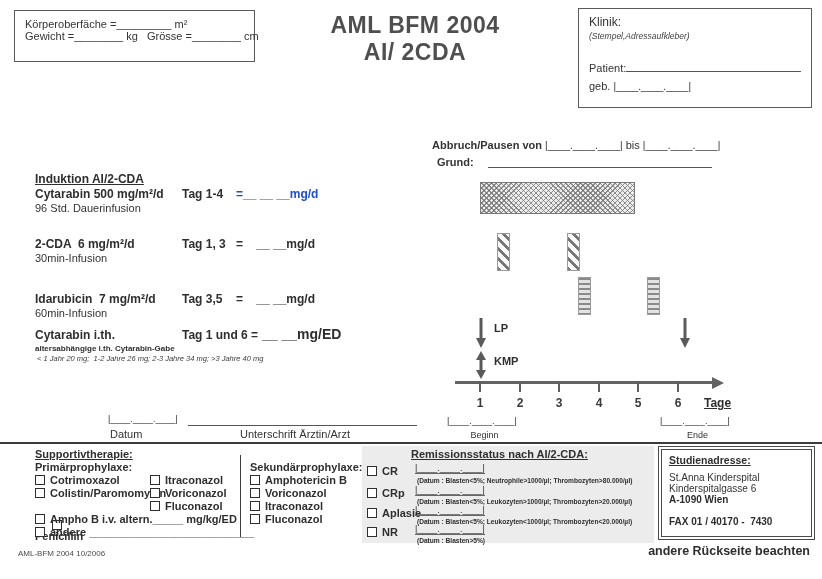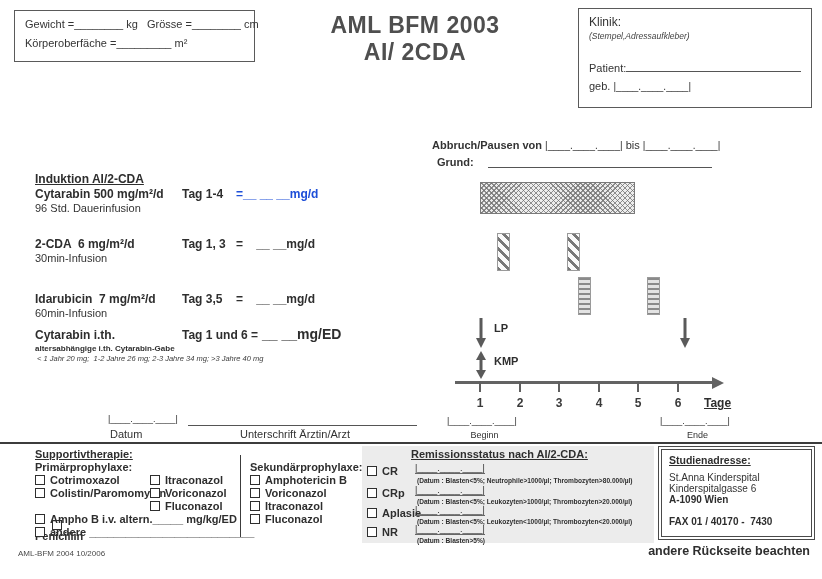--- a/index.html
+++ b/index.html
@@ -26,30 +26,30 @@
   .tick{position:absolute;width:2px;height:11px;background:#5f5f5f;top:381px;}
   .daynum{position:absolute;top:396px;width:20px;text-align:center;font-size:12px;font-weight:bold;color:#3a3a3a;}
   .crit{font-size:6.6px;font-weight:bold;color:#2e2e2e;white-space:pre;}
   .remfield{font-size:9px;color:#2e2e2e;white-space:pre;}
   .dsub{border-bottom:1.2px solid #666;}
 </style>
 </head>
 <body>
 
 <div class="abs box" style="left:14px;top:10px;width:241px;height:52px;padding:7px 10px;">
+  <div class="t11">
+    <span class="pre">Körperoberfäche =_________ m²</span>
+  </div>
   <div class="t11" style="margin-bottom:7px;">
     <span class="pre">Gewicht =________ kg</span><span class="pre">   </span><span class="pre">Grösse =________ cm</span>
   </div>
-  <div class="t11">
-    <span class="pre">Körperoberfäche =_________ m²</span>
-  </div>
 </div>
 
 <div class="abs" style="left:290px;top:12px;width:250px;text-align:center;">
-  <div class="b gray" style="font-size:23px;letter-spacing:.5px;">AML BFM 2003</div>
+  <div class="b gray" style="font-size:23px;letter-spacing:.5px;">AML BFM 2004</div>
   <div class="b gray" style="font-size:23px;letter-spacing:.5px;">AI/ 2CDA</div>
 </div>
 
 <div class="abs box" style="left:578px;top:8px;width:234px;height:100px;padding:6px 10px;">
   <div class="t12">Klinik:</div>
   <div class="i" style="font-size:8.5px;margin-top:2px;color:#444;">(Stempel,Adressaufkleber)</div>
   <div style="display:flex;align-items:baseline;margin-top:18px;">
     <span class="t11">Patient:</span>
     <span class="line" style="flex:1;height:12px;"></span>
   </div>

